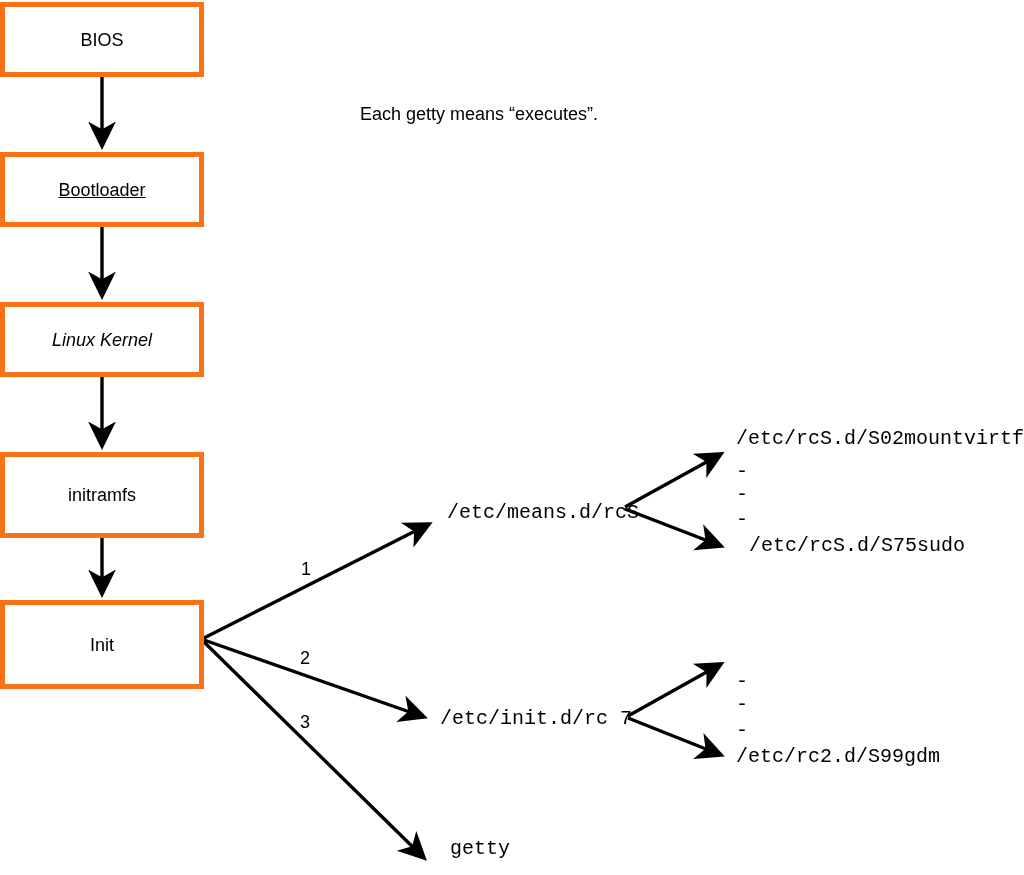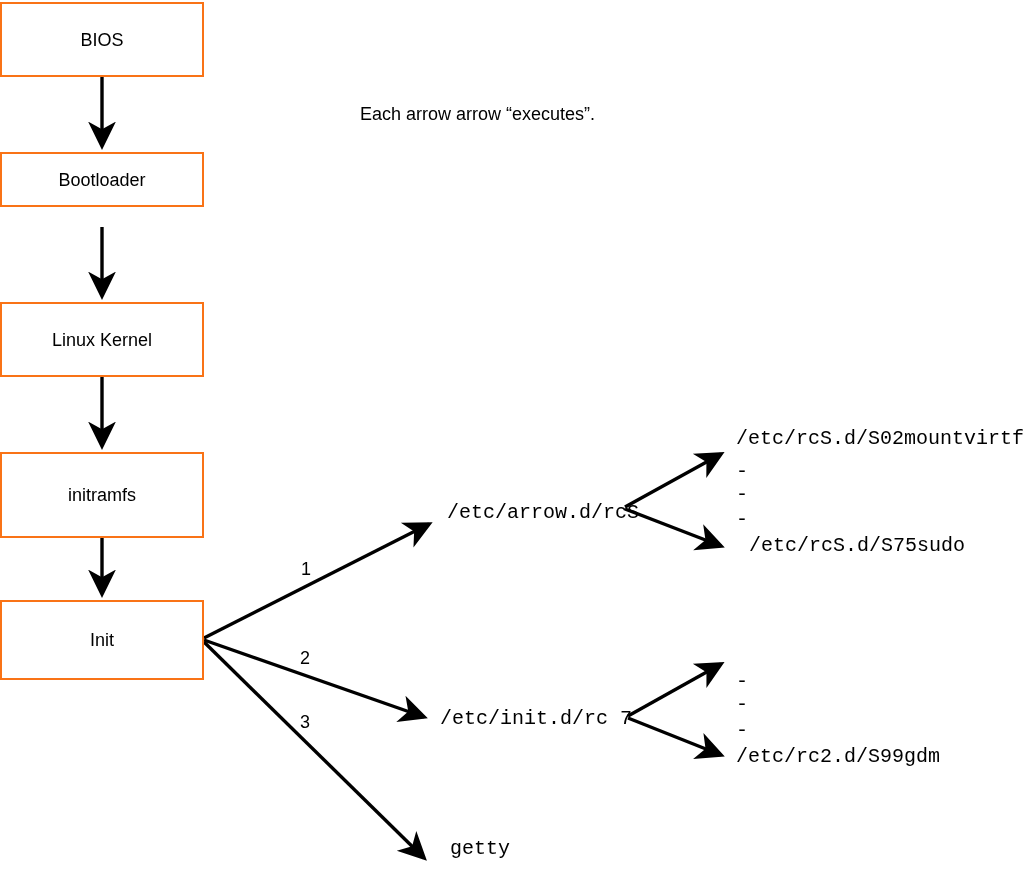--- a/index.html
+++ b/index.html
@@ -22,21 +22,21 @@
     position: absolute;
     left: 0;
     top: 0;
     width: 1024px;
     height: 875px;
     pointer-events: none;
   }
   .node-box {
     position: absolute;
     box-sizing: border-box;
-    border: 2px solid #f97316;
+    border: 5px solid #f97316;
     background: #ffffff;
     display: flex;
     align-items: center;
     justify-content: center;
   }
   .node-label {
     font-family: "Liberation Sans", sans-serif;
     font-size: 18px;
     line-height: 1;
     color: #000000;
@@ -96,43 +96,43 @@
     <line x1="204" y1="640" x2="424" y2="717" stroke="#000000" stroke-width="3.4" marker-end="url(#arrowhead)"></line>
     <line x1="204" y1="642" x2="424" y2="858" stroke="#000000" stroke-width="3.4" marker-end="url(#arrowhead)"></line>
 
     <line x1="625" y1="507" x2="721" y2="454" stroke="#000000" stroke-width="3.4" marker-end="url(#arrowhead)"></line>
     <line x1="625" y1="509" x2="721" y2="546" stroke="#000000" stroke-width="3.4" marker-end="url(#arrowhead)"></line>
 
     <line x1="628" y1="716" x2="721" y2="664" stroke="#000000" stroke-width="3.4" marker-end="url(#arrowhead)"></line>
     <line x1="628" y1="718" x2="721" y2="755" stroke="#000000" stroke-width="3.4" marker-end="url(#arrowhead)"></line>
   </svg>
 
-  <div class="caption" style="left:360px; top:105px;">Each arrow arrow “executes”.</div>
+  <div class="caption" style="left:360px; top:105px;">Each getty means “executes”.</div>
 
   <div class="node-box" style="left:0px; top:2px; width:204px; height:75px;">
     <span class="node-label">BIOS</span>
   </div>
-  <div class="node-box" style="left:0px; top:152px; width:204px; height:55px;">
+  <div class="node-box" style="left:0px; top:152px; width:204px; height:75px;text-decoration:underline;">
     <span class="node-label">Bootloader</span>
   </div>
-  <div class="node-box" style="left:0px; top:302px; width:204px; height:75px;">
+  <div class="node-box" style="left:0px; top:302px; width:204px; height:75px;font-style:italic;">
     <span class="node-label">Linux Kernel</span>
   </div>
   <div class="node-box" style="left:0px; top:452px; width:204px; height:86px;">
     <span class="node-label">initramfs</span>
   </div>
-  <div class="node-box" style="left:0px; top:600px; width:204px; height:80px;">
+  <div class="node-box" style="left:0px; top:600px; width:204px; height:89px;">
     <span class="node-label">Init</span>
   </div>
 
   <div class="edge-number" style="left:301px; top:560px;">1</div>
   <div class="edge-number" style="left:300px; top:649px;">2</div>
   <div class="edge-number" style="left:300px; top:713px;">3</div>
 
-  <div class="mono-label" style="left:447px; top:503px;">/etc/arrow.d/rcS</div>
+  <div class="mono-label" style="left:447px; top:503px;">/etc/means.d/rcS</div>
   <div class="mono-label" style="left:440px; top:709px;">/etc/init.d/rc 7</div>
   <div class="mono-label" style="left:450px; top:839px;">getty</div>
 
   <div class="mono-label" style="left:736px; top:429px;">/etc/rcS.d/S02mountvirtfs</div>
   <div class="dash-label" style="left:736px; top:462px;">-</div>
   <div class="dash-label" style="left:736px; top:485px;">-</div>
   <div class="dash-label" style="left:736px; top:510px;">-</div>
   <div class="mono-label" style="left:736px; top:536px;margin-left:13px;">/etc/rcS.d/S75sudo</div>
 
   <div class="dash-label" style="left:736px; top:672px;">-</div>

